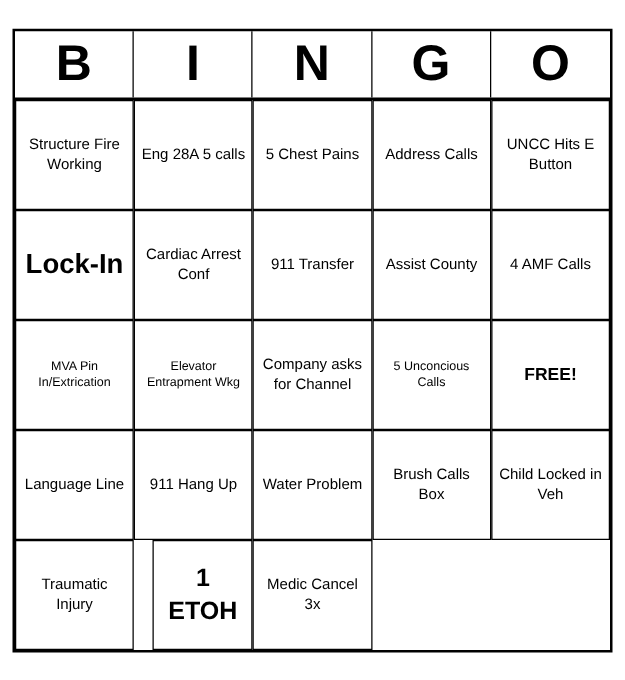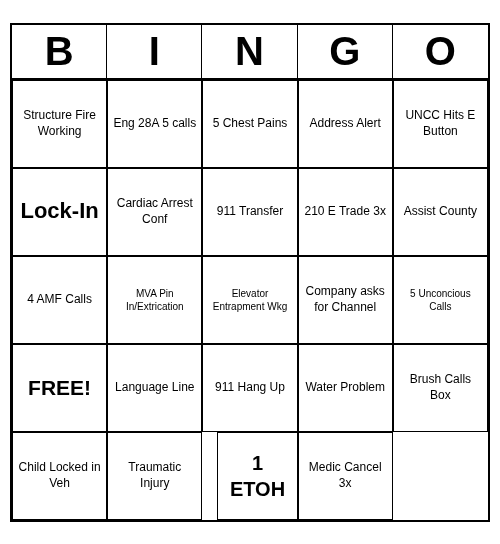--- a/index.html
+++ b/index.html
@@ -51,21 +51,21 @@
       padding: 4px;
       font-size: 12px;
       line-height: 1.3;
       word-break: break-word;
     }
     .bingo-cell.large-text {
       font-size: 22px;
       font-weight: bold;
     }
     .bingo-cell.free {
-      font-size: 21px;
+      font-size: 14px;
       font-weight: bold;
     }
     .bingo-cell.small-text {
       font-size: 10px;
     }
     .bingo-cell.etoh {
       font-size: 20px;
       font-weight: bold;
       margin-left: 15px;
     }
@@ -80,26 +80,25 @@
       <div class="bingo-letter">I</div>
       <div class="bingo-letter">N</div>
       <div class="bingo-letter">G</div>
       <div class="bingo-letter">O</div>
     </div>
   <div class="bingo-grid">
 
   <div class="bingo-cell">Structure Fire Working</div>
       <div class="bingo-cell">Eng 28A 5 calls</div>
       <div class="bingo-cell">5 Chest Pains</div>
-      <div class="bingo-cell">Address Alert</div>
+      <div class="bingo-cell">Address Calls</div>
       <div class="bingo-cell">UNCC Hits E Button</div>
       <div class="bingo-cell large-text">Lock-In</div>
       <div class="bingo-cell">Cardiac Arrest Conf</div>
       <div class="bingo-cell">911 Transfer</div>
-      <div class="bingo-cell">210 E Trade 3x</div>
       <div class="bingo-cell">Assist County</div>
       <div class="bingo-cell">4 AMF Calls</div>
       <div class="bingo-cell small-text">MVA Pin In/Extrication</div>
       <div class="bingo-cell small-text">Elevator Entrapment Wkg</div>
       <div class="bingo-cell">Company asks for Channel</div>
       <div class="bingo-cell small-text">5 Unconcious Calls</div>
       <div class="bingo-cell free">FREE!</div>
       <div class="bingo-cell">Language Line</div>
       <div class="bingo-cell">911 Hang Up</div>
       <div class="bingo-cell">Water Problem</div>

